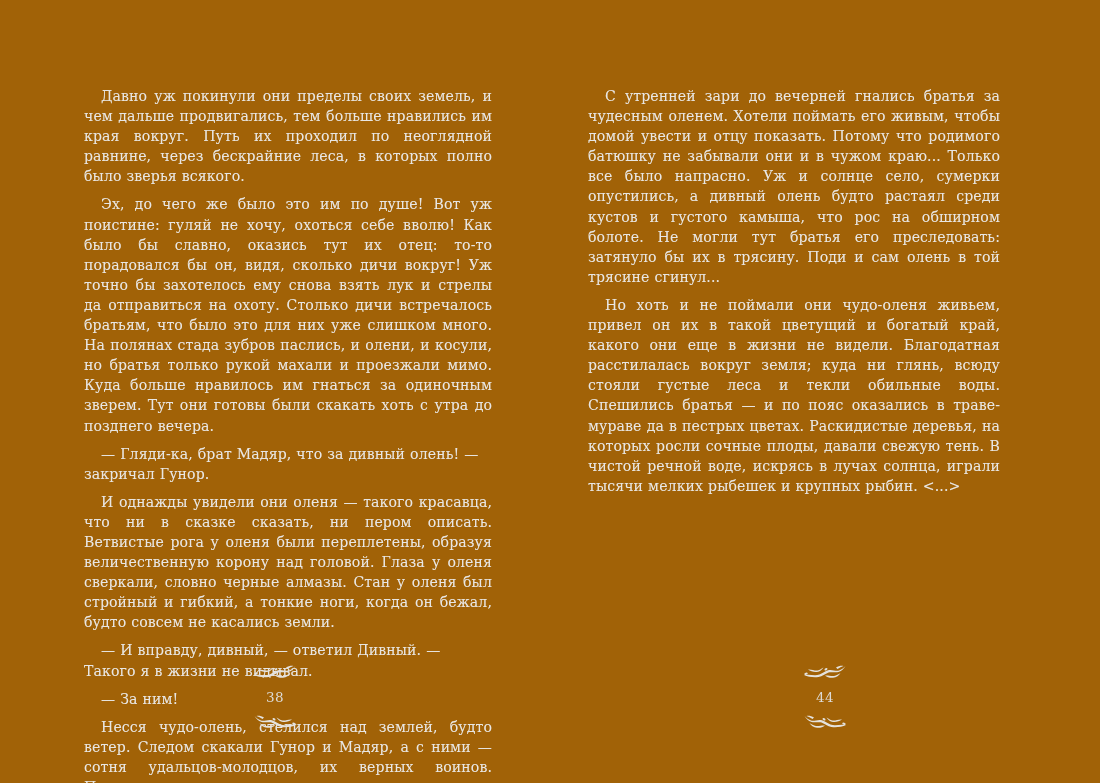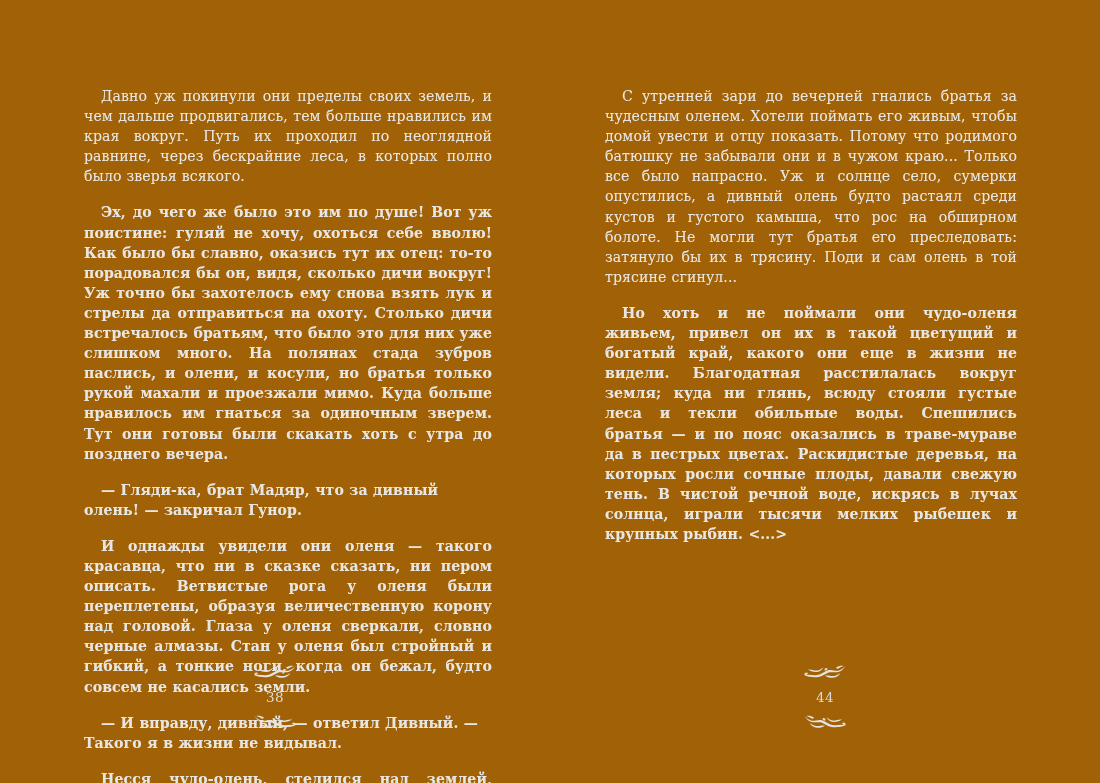--- a/index.html
+++ b/index.html
@@ -30,37 +30,37 @@
   }
   .page-left  { left: 0;   width: 550px; }
   .page-right { left: 550px; width: 550px; }
 
   .textblock {
     position: absolute;
     top: 86px;
   }
   .page-left .textblock  { left: 84px;  width: 408px; }
   .page-right .textblock { left: 605px; width: 412px; }
-  .page-right .textblock { left: 55px; width: 412px; }
+  .page-right .textblock { left: 38px; width: 412px; }
 
   
   .para {
     margin: 0 0 0 0;
     text-indent: 17px;
     color: #e8e6e3;
     font-family: "DejaVu Serif", "Liberation Serif", serif;
     font-size: 14.1px;
     line-height: 20.1px;
     text-align: justify;
     letter-spacing: 0.1px;
     word-spacing: 0.4px;
     -webkit-font-smoothing: antialiased;
     text-shadow: 0 0 0.6px rgba(255,255,255,0.25);
   }
-  .para + .para { margin-top: 16px; font-weight: bold; }
+  .para + .para { margin-top: 8px; }
 
   .para.last-loose { text-align: left; }
 
   .fn-marker {
     font-size: 9px;
     vertical-align: super;
     line-height: 0;
   }
 
   
@@ -98,20 +98,21 @@
 
 <div class="spread">
 
   <div class="page page-left">
     <div class="textblock">
       <p class="para">Давно уж покинули они пределы своих земель, и чем дальше продвигались, тем больше нравились им края вокруг. Путь их проходил по неоглядной равнине, через бескрайние леса, в которых полно было зверья всякого.</p>
       <p class="para">Эх, до чего же было это им по душе! Вот уж поистине: гуляй не хочу, охоться себе вволю! Как было бы славно, оказись тут их отец: то-то порадовался бы он, видя, сколько дичи вокруг!  Уж точно бы захотелось ему снова взять лук и стрелы да отправиться на охоту. Столько дичи встречалось братьям, что было это для них уже слишком много. На полянах стада зубров паслись, и олени, и косули, но братья только рукой махали и проезжали мимо. Куда больше нравилось им гнаться за одиночным зверем. Тут они готовы были скакать хоть с утра до позднего вечера.</p>
       <p class="para last-loose">— Гляди-ка, брат Мадяр, что за дивный олень! — закричал Гунор.</p>
       <p class="para">И однажды увидели они оленя — такого красавца, что ни в сказке сказать, ни пером описать. Ветвистые рога у оленя были переплетены, образуя величественную корону над головой. Глаза у оленя сверкали, словно черные алмазы. Стан у оленя был стройный и гибкий, а тонкие ноги, когда он бежал, будто совсем не касались земли.</p>
       <p class="para last-loose">— И вправду, дивный, — ответил Дивный. — Такого я в жизни не видывал.</p>
+      <p class="para last-loose">— За ним!</p>
       <p class="para">Несся чудо-олень, стелился над землей, будто ветер. Следом скакали Гунор и Мадяр, а с ними — сотня удальцов-молодцов, их верных воинов. Пролетали они полянами, продирались сквозь чащу, поднимались в горы, переходили вброд ручьи и речки. Дивный олень то пропадал, то вновь появлялся, словно манил Гунора и Мадяра за собой. &lt;...&gt;</p>
     </div>
 
     <div class="folio">
       <span>
         <svg class="ornament" viewBox="0 0 88 36" xmlns="http://www.w3.org/2000/svg" aria-hidden="true">
           <path d="M2 25 C12 21, 22 27, 33 23 C40 20.5, 45 15, 52 14 C60 13, 66 17, 72 15
                    C78 13, 82 9, 85 6 C82 11, 78 16, 71 18 C64 20, 57 17, 51 19
                    C44 21.5, 39 27, 31 28 C20 29.5, 10 27, 2 25 Z"></path>
           <path d="M10 13 C17 12, 23 16, 29 15 C34 14.2, 37 11, 41 9 C38 13.5, 34 17.5, 28 18

